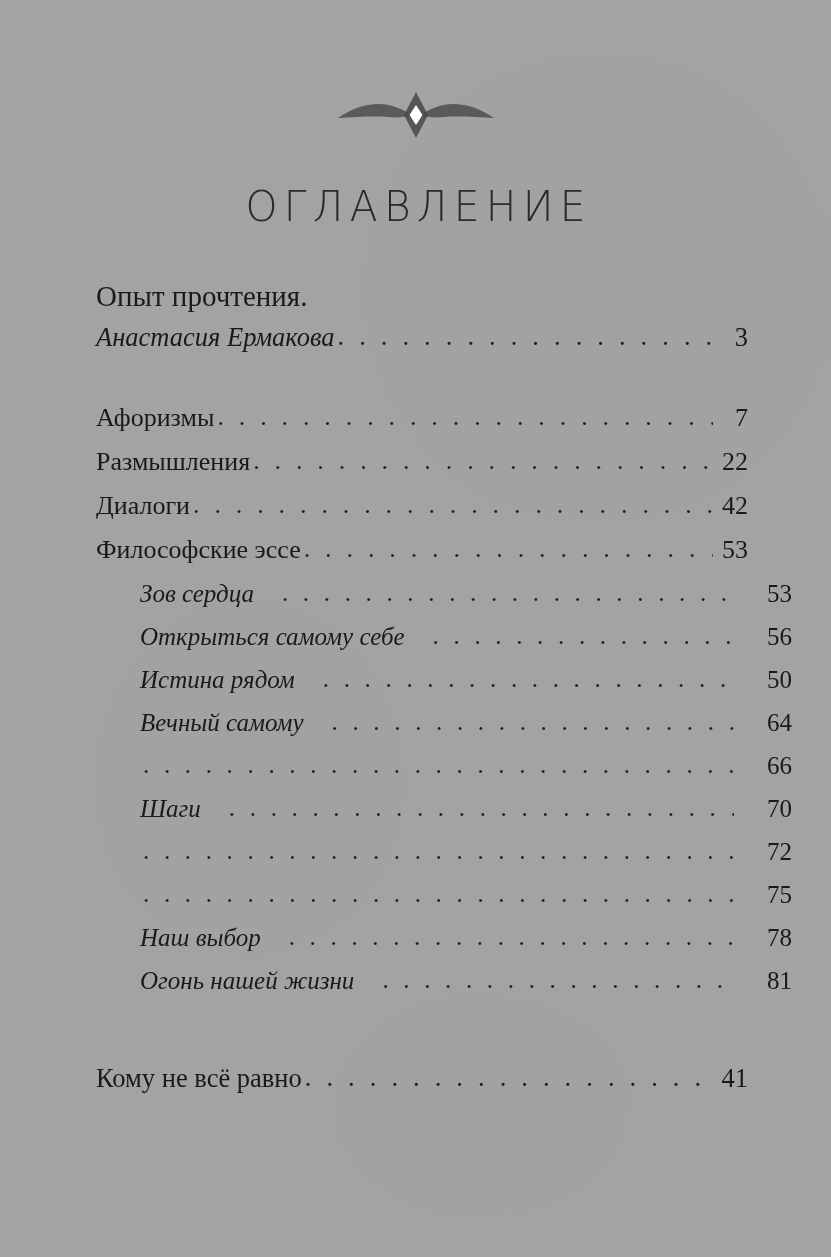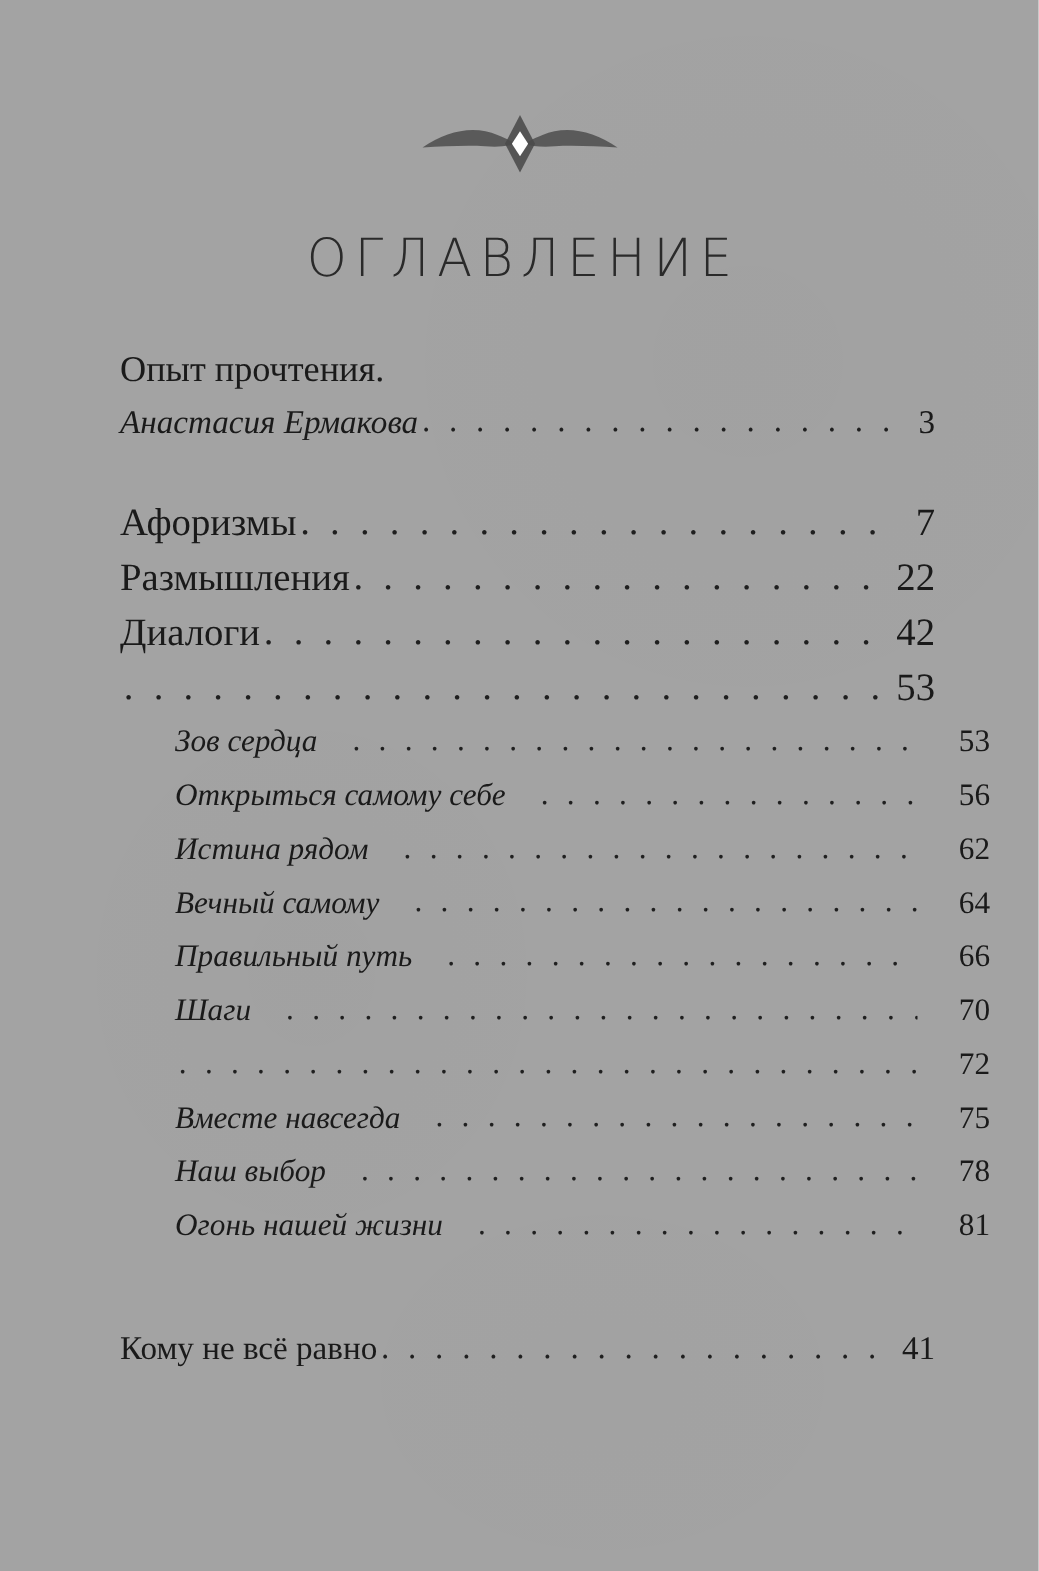--- a/index.html
+++ b/index.html
@@ -110,21 +110,21 @@
     font-size: 26.5px;
     text-align: right;
     min-width: 34px;
     white-space: nowrap;
   }
 
   
   .row-main { line-height: 44px; }
   .row-main .label,
   .row-main .leader,
-  .row-main .page-num { font-size: 31px; }
+  .row-main .page-num { font-size: 26px; }
 
   
   .row-sub {
     padding-left: 44px;
     line-height: 43px;
     gap: 25px;
   }
   .row-sub .label,
   .row-sub .leader,
   .row-sub .page-num { font-size: 25px; }
@@ -174,62 +174,61 @@
         <span class="label">Размышления</span>
         <span class="leader">. . . . . . . . . . . . . . . . . . . . . . . . . . . . . . . . . . . . . . . . . . . . . .</span>
         <span class="page-num">22</span>
       </div>
       <div class="toc-row row-main">
         <span class="label">Диалоги</span>
         <span class="leader">. . . . . . . . . . . . . . . . . . . . . . . . . . . . . . . . . . . . . . . . . . . . . .</span>
         <span class="page-num">42</span>
       </div>
       <div class="toc-row row-main">
+        <span class="label">Философские эссе</span>
         <span class="leader">. . . . . . . . . . . . . . . . . . . . . . . . . . . . . . . . . . . . . . . . . . . . . .</span>
         <span class="page-num">53</span>
       </div>
     </div>
 
     <div class="group">
       <div class="toc-row row-sub italic">
         <span class="label">Зов сердца</span>
         <span class="leader">. . . . . . . . . . . . . . . . . . . . . . . . . . . . . . . . . . . . . . . . . . . . . .</span>
         <span class="page-num">53</span>
       </div>
       <div class="toc-row row-sub italic">
         <span class="label">Открыться самому себе</span>
         <span class="leader">. . . . . . . . . . . . . . . . . . . . . . . . . . . . . . . . . . . . . . . . . . . . . .</span>
         <span class="page-num">56</span>
       </div>
       <div class="toc-row row-sub italic">
         <span class="label">Истина рядом</span>
         <span class="leader">. . . . . . . . . . . . . . . . . . . . . . . . . . . . . . . . . . . . . . . . . . . . . .</span>
-        <span class="page-num">62</span>
+        <span class="page-num">50</span>
       </div>
       <div class="toc-row row-sub italic">
         <span class="label">Вечный самому</span>
         <span class="leader">. . . . . . . . . . . . . . . . . . . . . . . . . . . . . . . . . . . . . . . . . . . . . .</span>
         <span class="page-num">64</span>
       </div>
       <div class="toc-row row-sub italic">
-        <span class="label">Правильный путь</span>
         <span class="leader">. . . . . . . . . . . . . . . . . . . . . . . . . . . . . . . . . . . . . . . . . . . . . .</span>
         <span class="page-num">66</span>
       </div>
       <div class="toc-row row-sub italic">
         <span class="label">Шаги</span>
         <span class="leader">. . . . . . . . . . . . . . . . . . . . . . . . . . . . . . . . . . . . . . . . . . . . . .</span>
         <span class="page-num">70</span>
       </div>
       <div class="toc-row row-sub italic">
         <span class="leader">. . . . . . . . . . . . . . . . . . . . . . . . . . . . . . . . . . . . . . . . . . . . . .</span>
         <span class="page-num">72</span>
       </div>
       <div class="toc-row row-sub italic">
-        <span class="label">Вместе навсегда</span>
         <span class="leader">. . . . . . . . . . . . . . . . . . . . . . . . . . . . . . . . . . . . . . . . . . . . . .</span>
         <span class="page-num">75</span>
       </div>
       <div class="toc-row row-sub italic">
         <span class="label">Наш выбор</span>
         <span class="leader">. . . . . . . . . . . . . . . . . . . . . . . . . . . . . . . . . . . . . . . . . . . . . .</span>
         <span class="page-num">78</span>
       </div>
       <div class="toc-row row-sub italic">
         <span class="label">Огонь нашей жизни</span>

